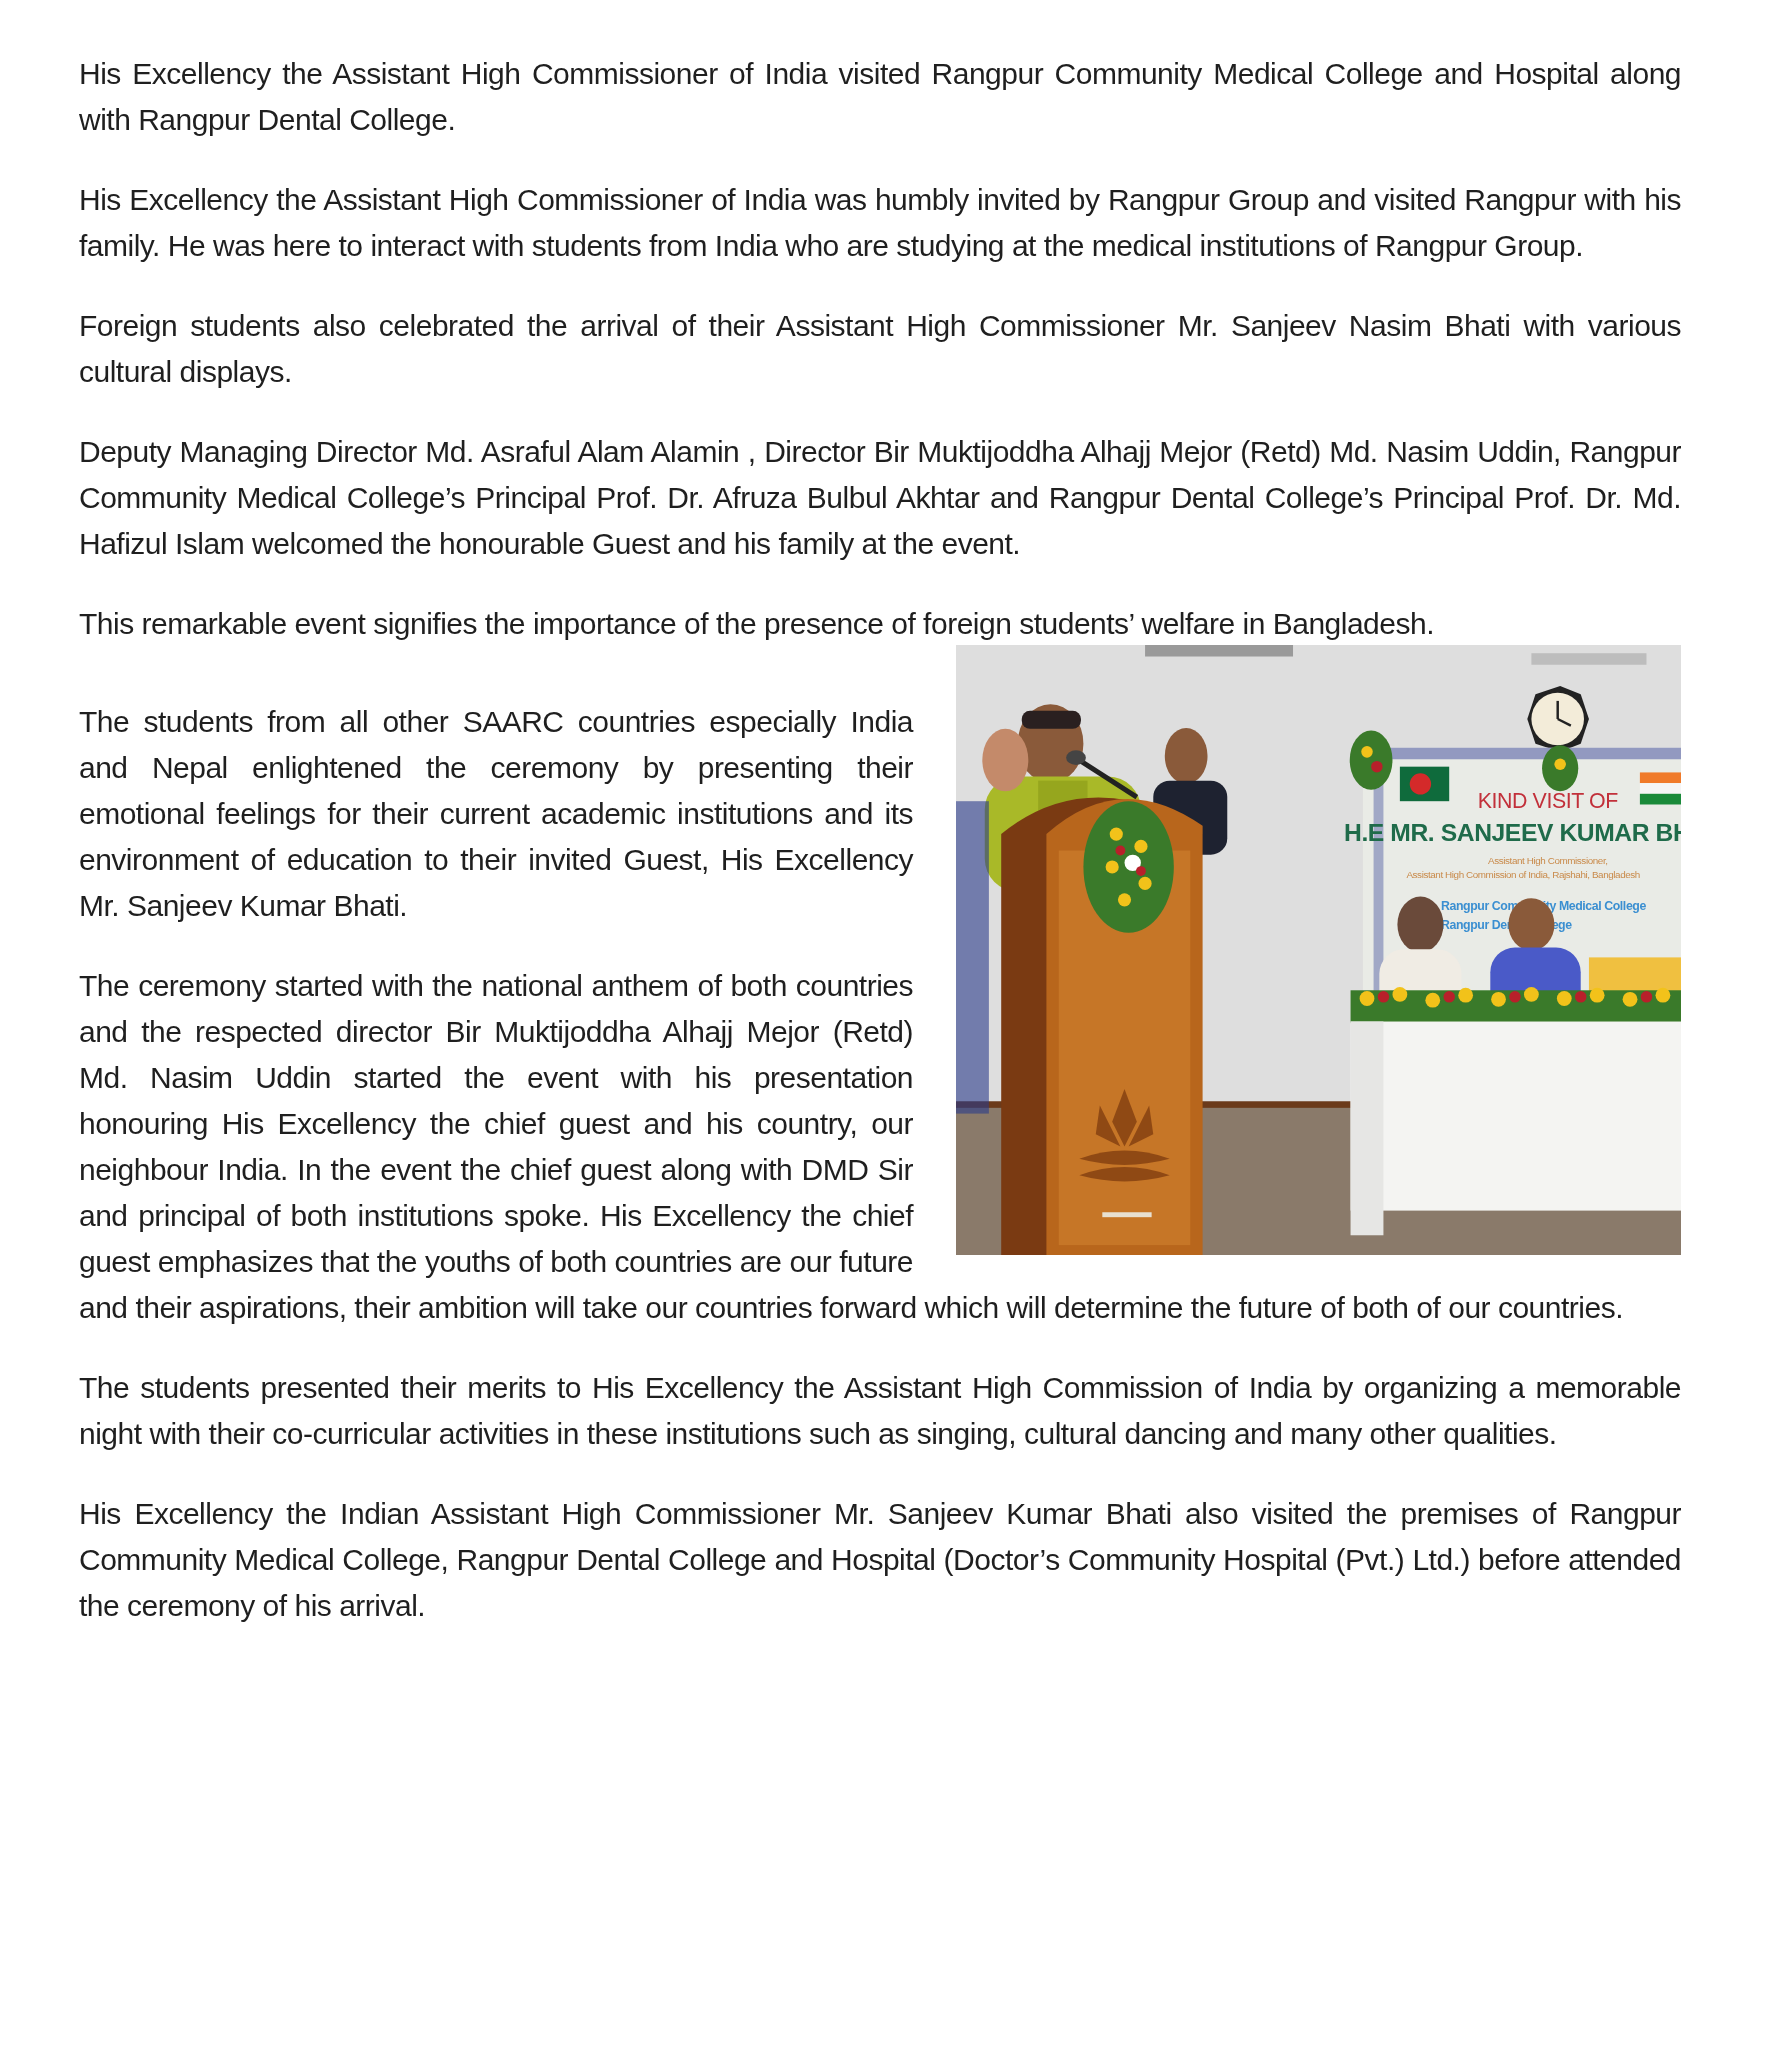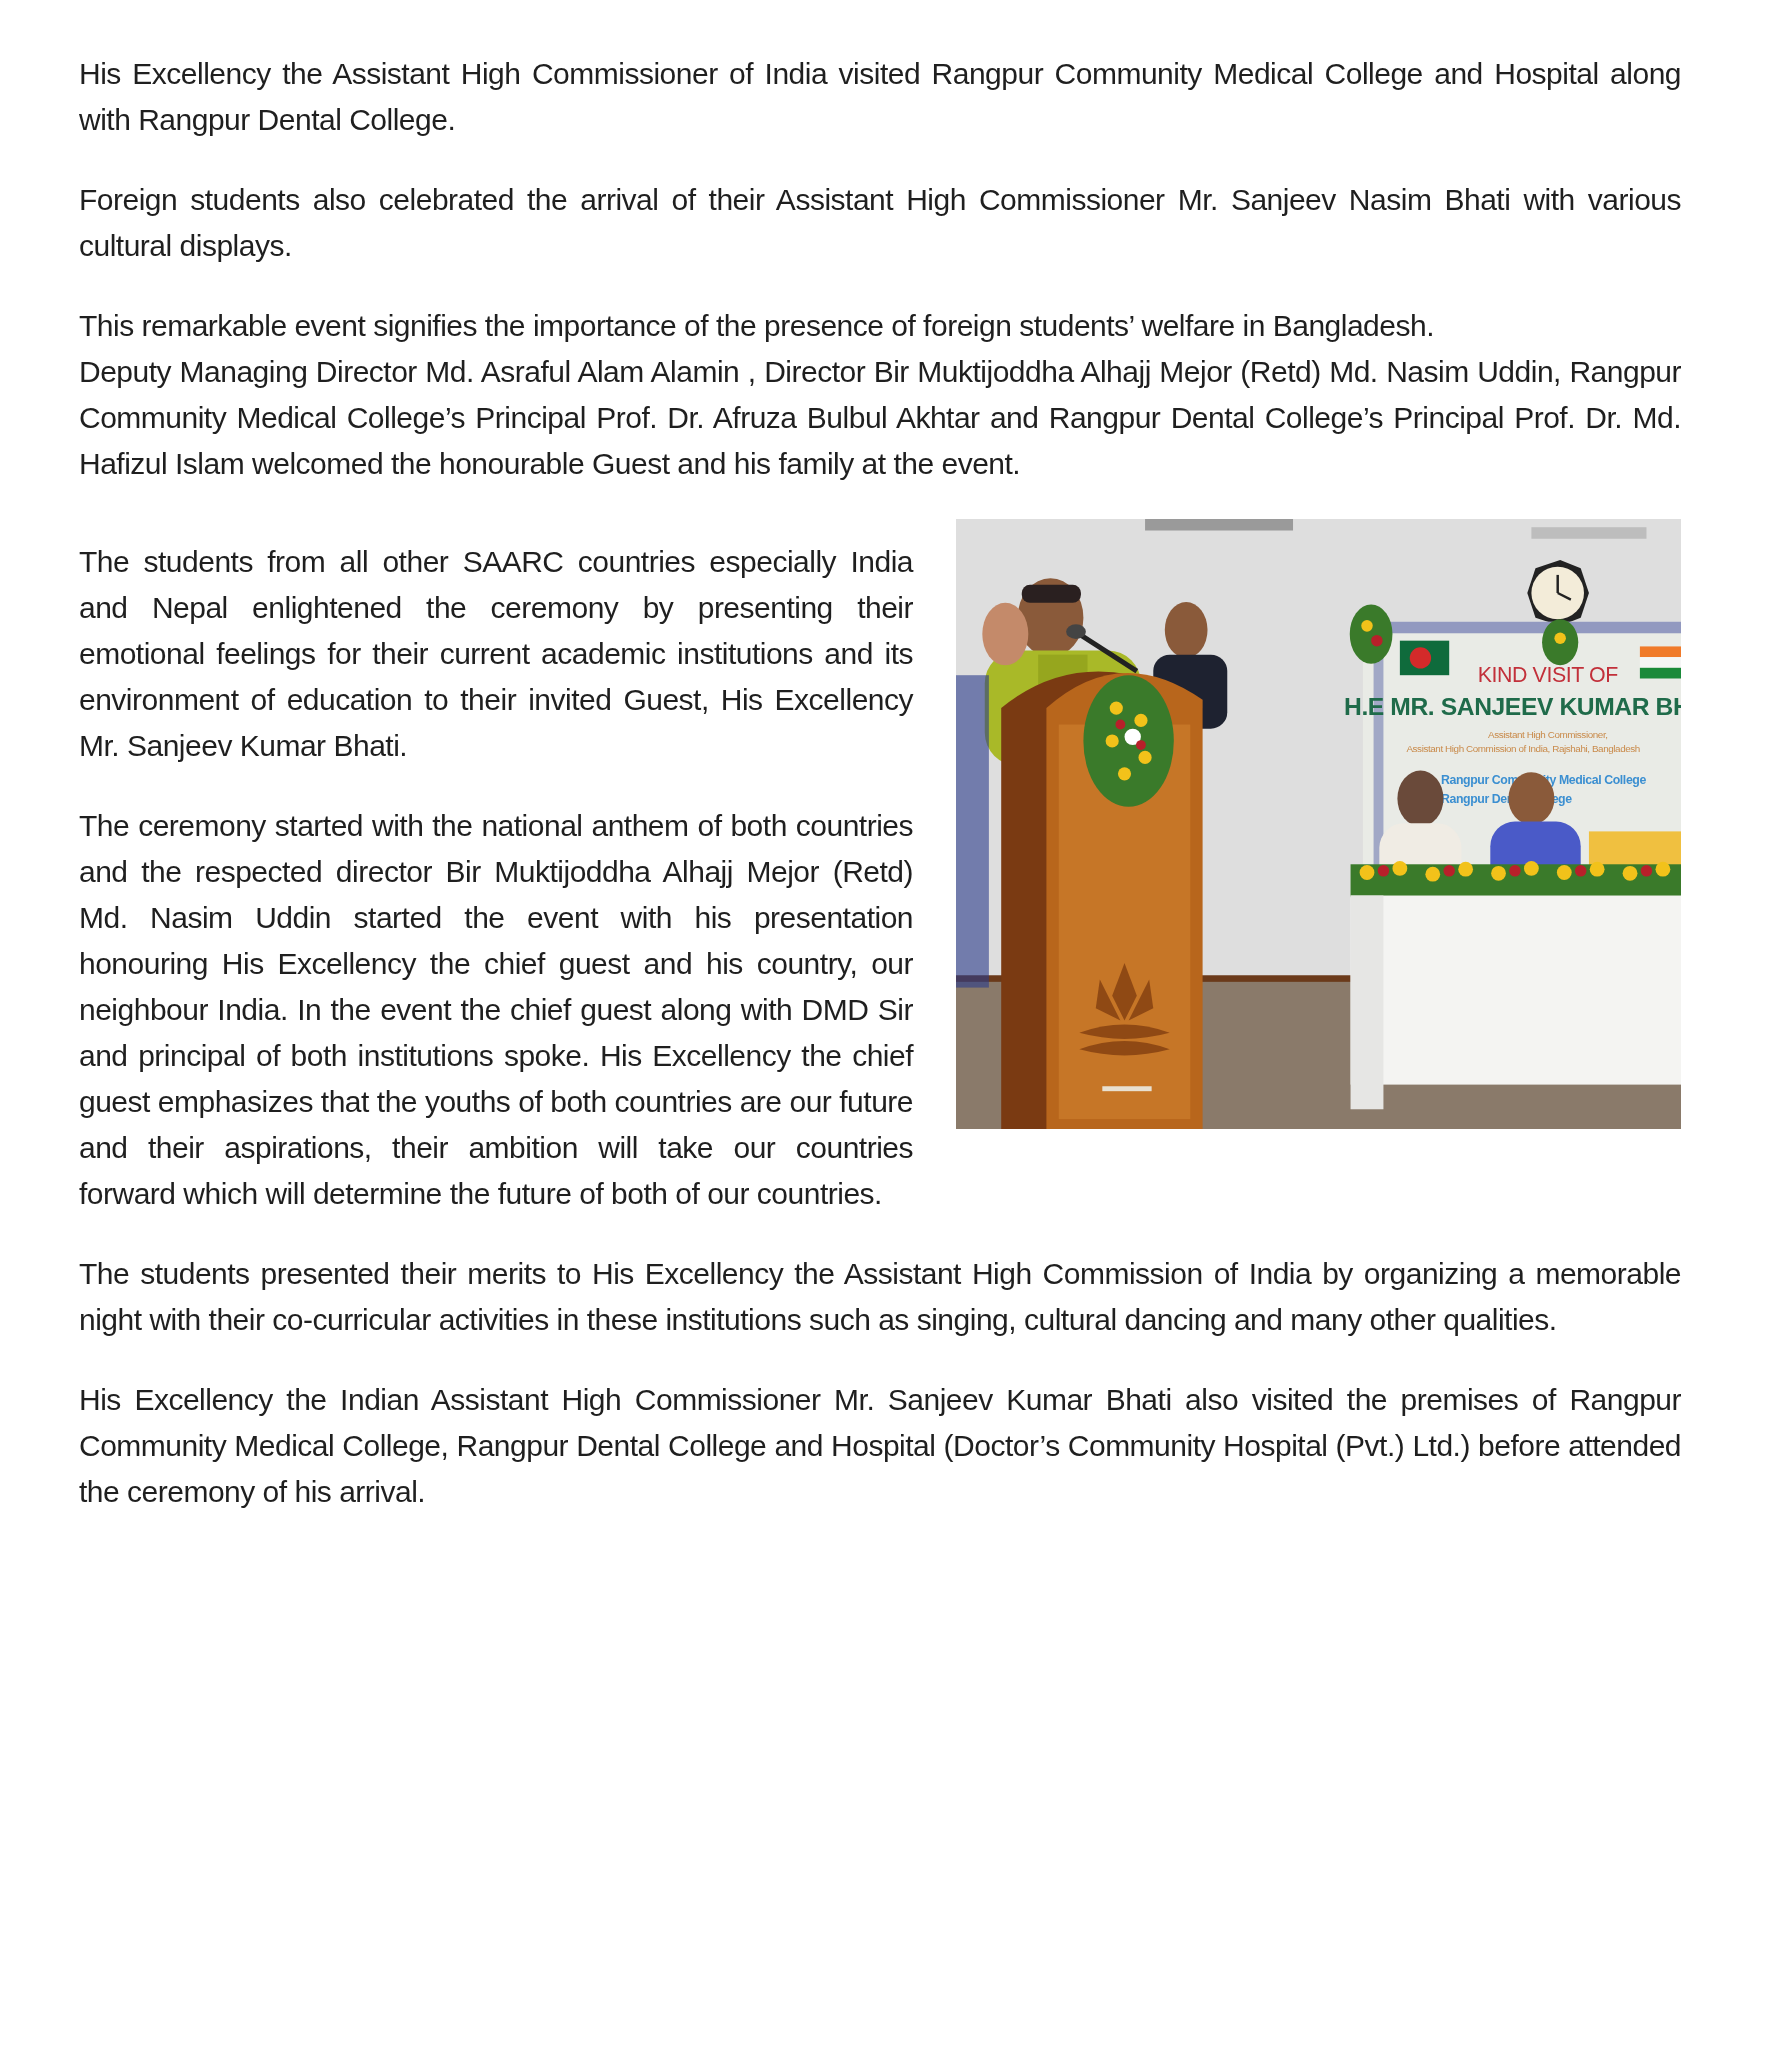--- a/index.html
+++ b/index.html
@@ -17,23 +17,24 @@
     background: linear-gradient(#e4e4e2, #d9d9d6);
     text-decoration: underline;
   }
   .photo svg { display: block; width: 100%; height: 100%; }
 </style>
 </head>
 <body>
 
 <div class="page">
   <p>His Excellency the Assistant High Commissioner of India visited Rangpur Community Medical College and Hospital along with Rangpur Dental College.</p>
+  <p>His Excellency the Assistant High Commissioner of India was humbly invited by Rangpur Group and visited Rangpur with his family. He was here to interact with students from India who are studying at the medical institutions of Rangpur Group.</p>
   <p>Foreign students also celebrated the arrival of their Assistant High Commissioner Mr. Sanjeev Nasim Bhati with various cultural displays.</p>
+  <p>Deputy Managing Director Md. Asraful Alam Alamin , Director Bir Muktijoddha Alhajj Mejor (Retd) Md. Nasim Uddin, Rangpur Community Medical College’s Principal Prof. Dr. Afruza Bulbul Akhtar and Rangpur Dental College’s Principal Prof. Dr. Md. Hafizul Islam welcomed the honourable Guest and his family at the event.</p>
   <p style="margin-bottom:0">This remarkable event signifies the importance of the presence of foreign students’ welfare in Bangladesh.</p>
-  <p>Deputy Managing Director Md. Asraful Alam Alamin , Director Bir Muktijoddha Alhajj Mejor (Retd) Md. Nasim Uddin, Rangpur Community Medical College’s Principal Prof. Dr. Afruza Bulbul Akhtar and Rangpur Dental College’s Principal Prof. Dr. Md. Hafizul Islam welcomed the honourable Guest and his family at the event.</p>
 
   <div class="photo" style="margin-top:-2.5px">
     <svg viewBox="0 0 882 742" preserveAspectRatio="none" style="font-size:37px">
 
       <rect x="0" y="0" width="882" height="742" fill="#dedede"></rect>
       <rect x="0" y="560" width="882" height="182" fill="#8a7a6a"></rect>
       <rect x="0" y="555" width="882" height="8" fill="#6b3a1a"></rect>
 
       <rect x="230" y="0" width="180" height="14" fill="#9a9a9a"></rect>
       <rect x="700" y="10" width="140" height="14" fill="#bdbdbd"></rect>

